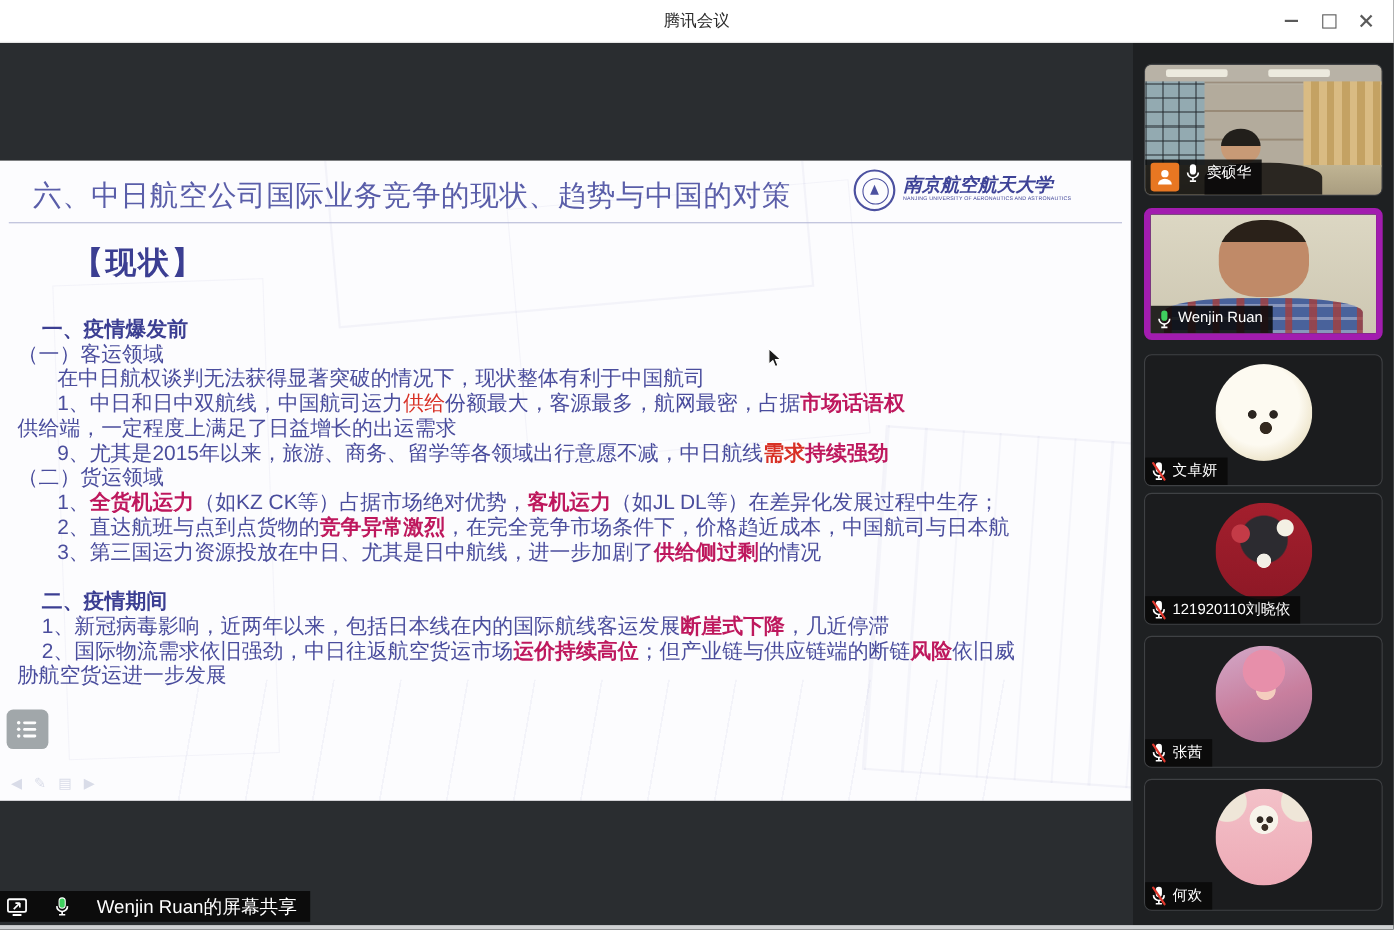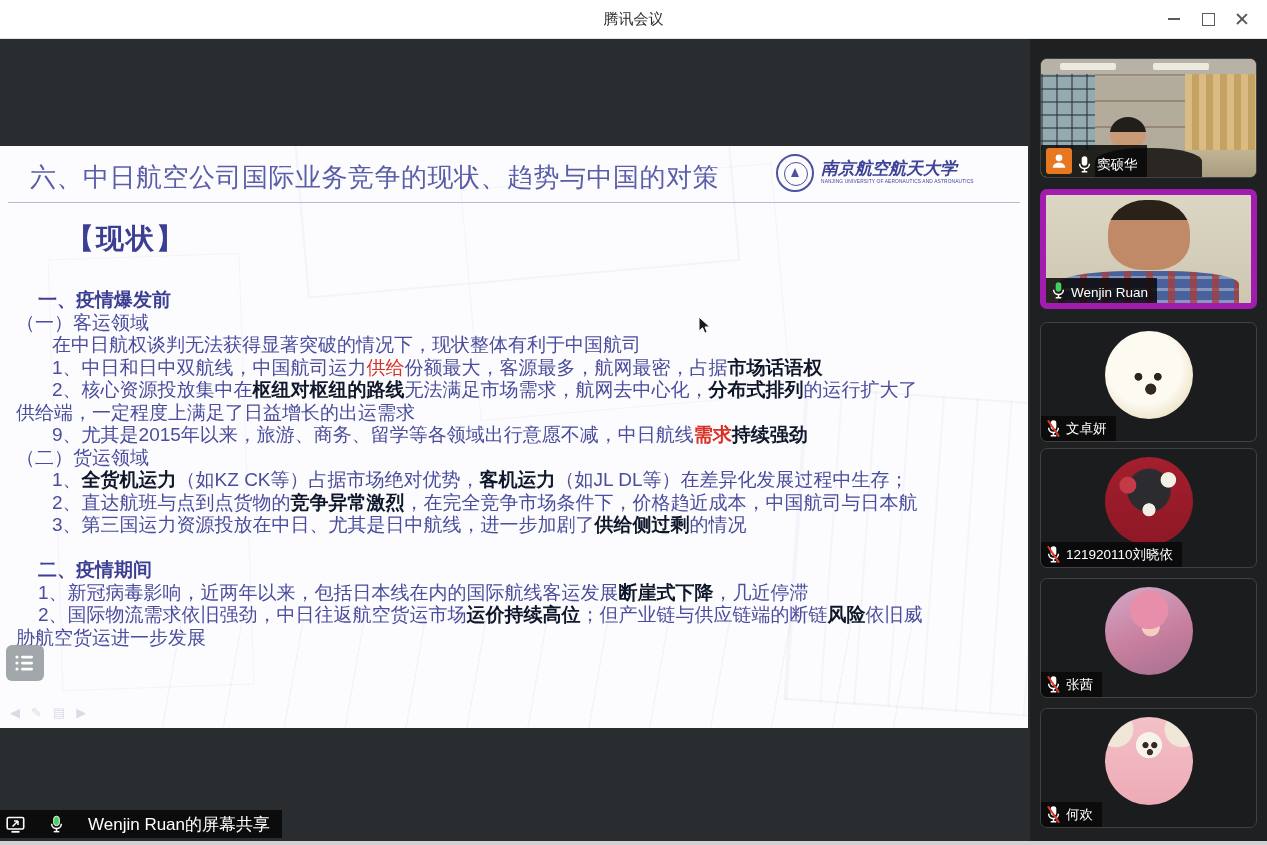--- a/index.html
+++ b/index.html
@@ -47,21 +47,21 @@
   .logo-cn{font-family:"Liberation Serif","DejaVu Serif",serif;font-weight:bold;font-style:italic;font-size:17px;color:#3e4397;white-space:nowrap;}
   .logo-en{font-size:6px;color:#3e4397;letter-spacing:.2px;white-space:nowrap;transform:scale(.8);transform-origin:left top;}
 
   .section-label{position:absolute;left:66px;top:74px;font-size:28px;font-weight:bold;color:#3b3e92;letter-spacing:2px;}
 
   .slide-body{position:absolute;left:16px;top:143px;right:8px;font-size:19px;line-height:22.5px;color:#4a4d9d;}
   .line{white-space:nowrap;}
   .line.in1{padding-left:22px;}
   .line.in2{padding-left:36px;}
   .line-h{font-weight:bold;color:#3b3e92;}
-  .seg.b{font-weight:bold;color:#0f172a;}
+  .seg.b{font-weight:bold;color:#be185d;}
   .seg.r{color:#d83025;}
   .seg.r.b{color:#d83025;}
 
   .nav-icons{position:absolute;left:10px;bottom:8px;display:flex;gap:11px;color:#d9dce8;font-size:13px;}
   .nav-icons span{cursor:default;}
 
   .notes-btn{position:absolute;left:6px;top:607px;width:38px;height:36px;background:#9aa0a3;opacity:.92;
     border-radius:6px;display:flex;align-items:center;justify-content:center;z-index:20;cursor:pointer;}
 
   .share-banner{position:absolute;left:0;top:772px;height:28px;background:#0c0c0c;color:#fff;
@@ -69,21 +69,21 @@
 
   .bottom-strip{position:absolute;left:0;top:841px;width:1267px;height:4px;background:#cfd1d3;z-index:55;}
 
   .cursor{position:absolute;left:698px;top:278px;z-index:30;}
 
   
   .sidebar{position:absolute;left:1030px;top:38px;width:237px;height:807px;background:#1e2022;overflow:hidden;}
   .tile{position:absolute;left:10px;width:217px;height:120px;background:#1b1c1e;border:1px solid #3f4144;
     border-radius:7px;overflow:hidden;box-sizing:border-box;cursor:pointer;}
   .tile.active{border:6px solid #a21caf;text-decoration:underline;}
-  .badge{position:absolute;left:0;bottom:0;background:rgba(8,8,8,.85);display:flex;align-items:flex-end;gap:5px;
+  .badge{position:absolute;left:0;bottom:0;background:rgba(8,8,8,.85);display:flex;align-items:flex-start;gap:5px;
     padding:3px 9px 3px 5px;max-width:100%;box-sizing:border-box;z-index:5;}
   .badge-name{color:#fff;font-size:13.5px;white-space:nowrap;overflow:hidden;}
   .mic{width:15px;height:19px;flex:0 0 auto;}
   .host-chip{width:26px;height:26px;background:#e87722;border-radius:3px;display:flex;align-items:center;justify-content:center;flex:0 0 auto;}
   .host-chip svg{width:18px;height:18px;}
 
   .avatar{width:88px;height:88px;border-radius:50%;margin:8px auto 0 auto;}
   .av-white-dog{background:
      radial-gradient(circle at 38% 52%, #2b2520 0 5%, transparent 6%),
      radial-gradient(circle at 60% 52%, #2b2520 0 5%, transparent 6%),
@@ -168,21 +168,20 @@
       </div>
     </div>
     <div class="slide-rule"></div>
 
     <div class="section-label">【现状】</div>
     <div class="slide-body">
         <div class="line in1 line-h"><span class="seg">一、疫情爆发前</span></div>
         <div class="line in0"><span class="seg">（一）客运领域</span></div>
         <div class="line in2"><span class="seg">在中日航权谈判无法获得显著突破的情况下，现状整体有利于中国航司</span></div>
         <div class="line in2"><span class="seg">1、中日和日中双航线，中国航司运力</span><span class="seg r">供给</span><span class="seg">份额最大，客源最多，航网最密，占据</span><span class="seg b">市场话语权</span></div>
-        <div class="line in2"><span class="seg">2、核心资源投放集中在</span><span class="seg b">枢纽对枢纽的路线</span><span class="seg">无法满足市场需求，航网去中心化，</span><span class="seg b">分布式排列</span><span class="seg">的运行扩大了</span></div>
         <div class="line in0"><span class="seg">供给端，一定程度上满足了日益增长的出运需求</span></div>
         <div class="line in2"><span class="seg">9、尤其是2015年以来，旅游、商务、留学等各领域出行意愿不减，中日航线</span><span class="seg b r">需求</span><span class="seg b">持续强劲</span></div>
         <div class="line in0"><span class="seg">（二）货运领域</span></div>
         <div class="line in2"><span class="seg">1、</span><span class="seg b">全货机运力</span><span class="seg">（如KZ CK等）占据市场绝对优势，</span><span class="seg b">客机运力</span><span class="seg">（如JL DL等）在差异化发展过程中生存；</span></div>
         <div class="line in2"><span class="seg">2、直达航班与点到点货物的</span><span class="seg b">竞争异常激烈</span><span class="seg">，在完全竞争市场条件下，价格趋近成本，中国航司与日本航</span></div>
         <div class="line in2"><span class="seg">3、第三国运力资源投放在中日、尤其是日中航线，进一步加剧了</span><span class="seg b">供给侧过剩</span><span class="seg">的情况</span></div>
         <div class="line in0">&nbsp;<span class="seg"></span></div>
         <div class="line in1 line-h"><span class="seg">二、疫情期间</span></div>
         <div class="line in1"><span class="seg">1、新冠病毒影响，近两年以来，包括日本线在内的国际航线客运发展</span><span class="seg b">断崖式下降</span><span class="seg">，几近停滞</span></div>
         <div class="line in1"><span class="seg">2、国际物流需求依旧强劲，中日往返航空货运市场</span><span class="seg b">运价持续高位</span><span class="seg">；但产业链与供应链端的断链</span><span class="seg b">风险</span><span class="seg">依旧威</span></div>

